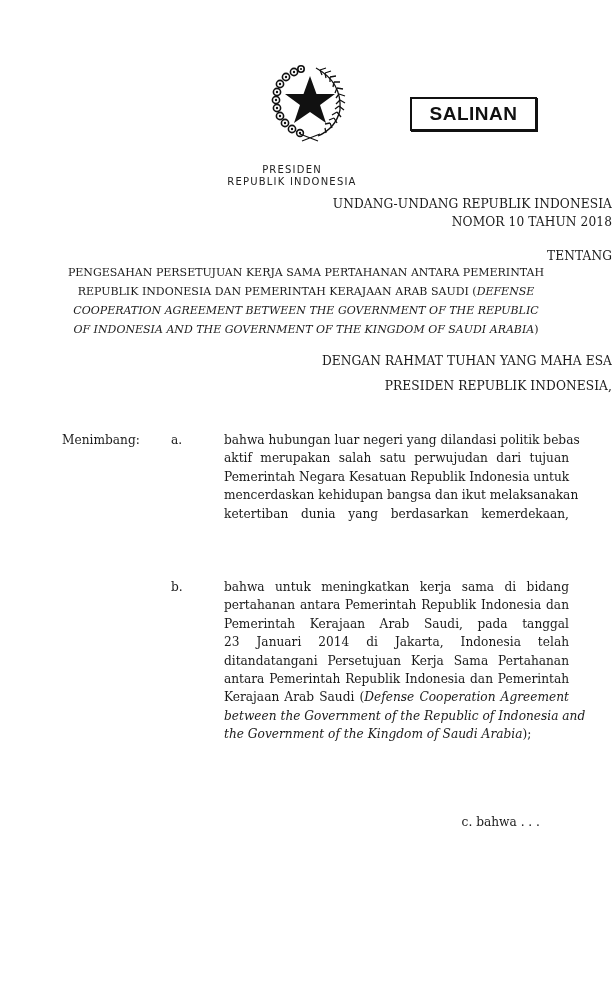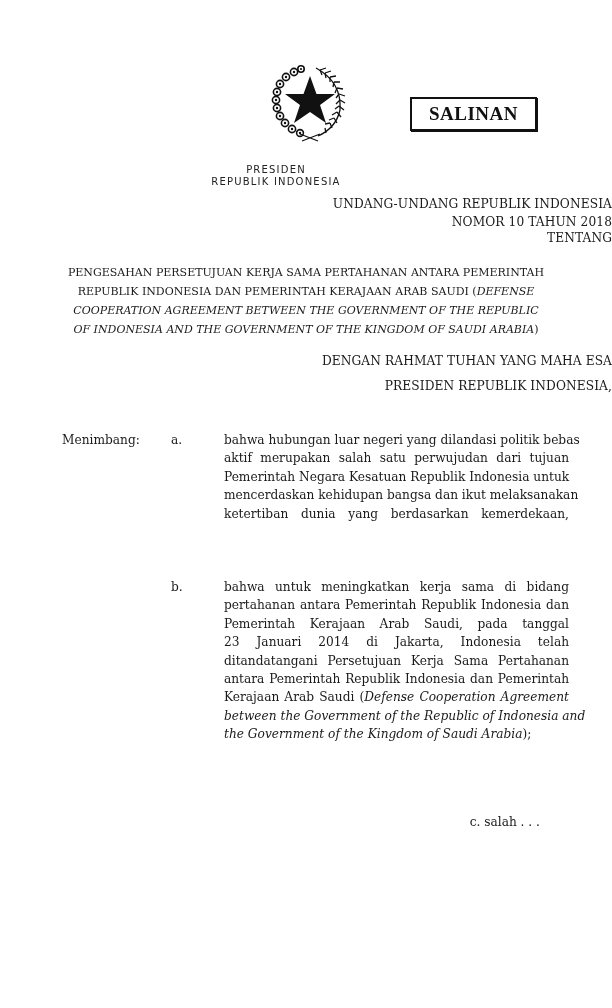--- a/index.html
+++ b/index.html
@@ -5,25 +5,25 @@
   html, body { margin: 0; padding: 0; background: #ffffff; }
   body {
     width: 612px; height: 1008px; position: relative; overflow: hidden;
     font-family: "DejaVu Serif", "Liberation Serif", serif;
     color: #1a1a1a;
   }
   .emblem { position: absolute; left: 270px; top: 62px; width: 80px; height: 80px; }
   .salinan {
     position: absolute; left: 410px; top: 97px; width: 123px; height: 30px;
     border: 2px solid #111; box-shadow: 1px 1px 0 #111;
-    font-family: Liberation Serif, serif; font-weight: bold; font-size: 19px;
+    font-family: Liberation Sans, sans-serif; font-weight: bold; font-size: 19px;
     letter-spacing: 0.5px; text-align: center; line-height: 30px; color: #111;
   }
   .presiden-block {
-    position: absolute; left: 0; width: 552px; top: 164px; text-align: center;
+    position: absolute; left: 16px; width: 552px; top: 164px; text-align: center;
     font-family: "DejaVu Sans", sans-serif; font-size: 10px; letter-spacing: 1.2px;
     line-height: 12px; color: #222;
   }
   .center-line {
     position: absolute; left: 0; width: 612px; text-align: right;
     font-size: 12.2px; line-height: 16px; letter-spacing: 0.1px;
   }
   .title-block {
     position: absolute; left: 30px; width: 552px; top: 263px; text-align: center;
     font-size: 11px; line-height: 19px;
@@ -90,21 +90,21 @@
 
 <div class="salinan">SALINAN</div>
 
 <div class="presiden-block">
   <div>PRESIDEN</div>
   <div>REPUBLIK INDONESIA</div>
 </div>
 
 <div class="center-line" style="top:196px">UNDANG-UNDANG REPUBLIK INDONESIA</div>
 <div class="center-line" style="top:214px">NOMOR 10 TAHUN 2018</div>
-<div class="center-line" style="top:230px">TENTANG</div>
+<div class="center-line" style="top:248px">TENTANG</div>
 
 <div class="title-block">
   <div><span>PENGESAHAN PERSETUJUAN KERJA SAMA PERTAHANAN ANTARA PEMERINTAH</span></div>
   <div><span>REPUBLIK INDONESIA DAN PEMERINTAH KERAJAAN ARAB SAUDI (</span><i>DEFENSE</i></div>
   <div><i>COOPERATION AGREEMENT BETWEEN THE GOVERNMENT OF THE REPUBLIC</i></div>
   <div><i>OF INDONESIA AND THE GOVERNMENT OF THE KINGDOM OF SAUDI ARABIA</i><span>)</span></div>
 </div>
 
 <div class="center-line" style="top:353px">DENGAN RAHMAT TUHAN YANG MAHA ESA</div>
 <div class="center-line" style="top:378px">PRESIDEN REPUBLIK INDONESIA,</div>
@@ -126,13 +126,13 @@
   <span class="ln">pertahanan antara Pemerintah Republik Indonesia dan</span>
   <span class="ln">Pemerintah Kerajaan Arab Saudi, pada tanggal</span>
   <span class="ln">23 Januari 2014 di Jakarta, Indonesia telah</span>
   <span class="ln">ditandatangani Persetujuan Kerja Sama Pertahanan</span>
   <span class="ln">antara Pemerintah Republik Indonesia dan Pemerintah</span>
   <span class="ln"><span>Kerajaan Arab Saudi (</span><i>Defense Cooperation Agreement</i></span>
   <span class="ln"><i>between the Government of the Republic of Indonesia and</i></span>
   <span class="ln last"><i>the Government of the Kingdom of Saudi Arabia</i><span>);</span></span>
 </div>
 
-<div class="continue">c. salah . . .</div>
+<div class="continue">c. bahwa . . .</div>
 
 </body></html>

